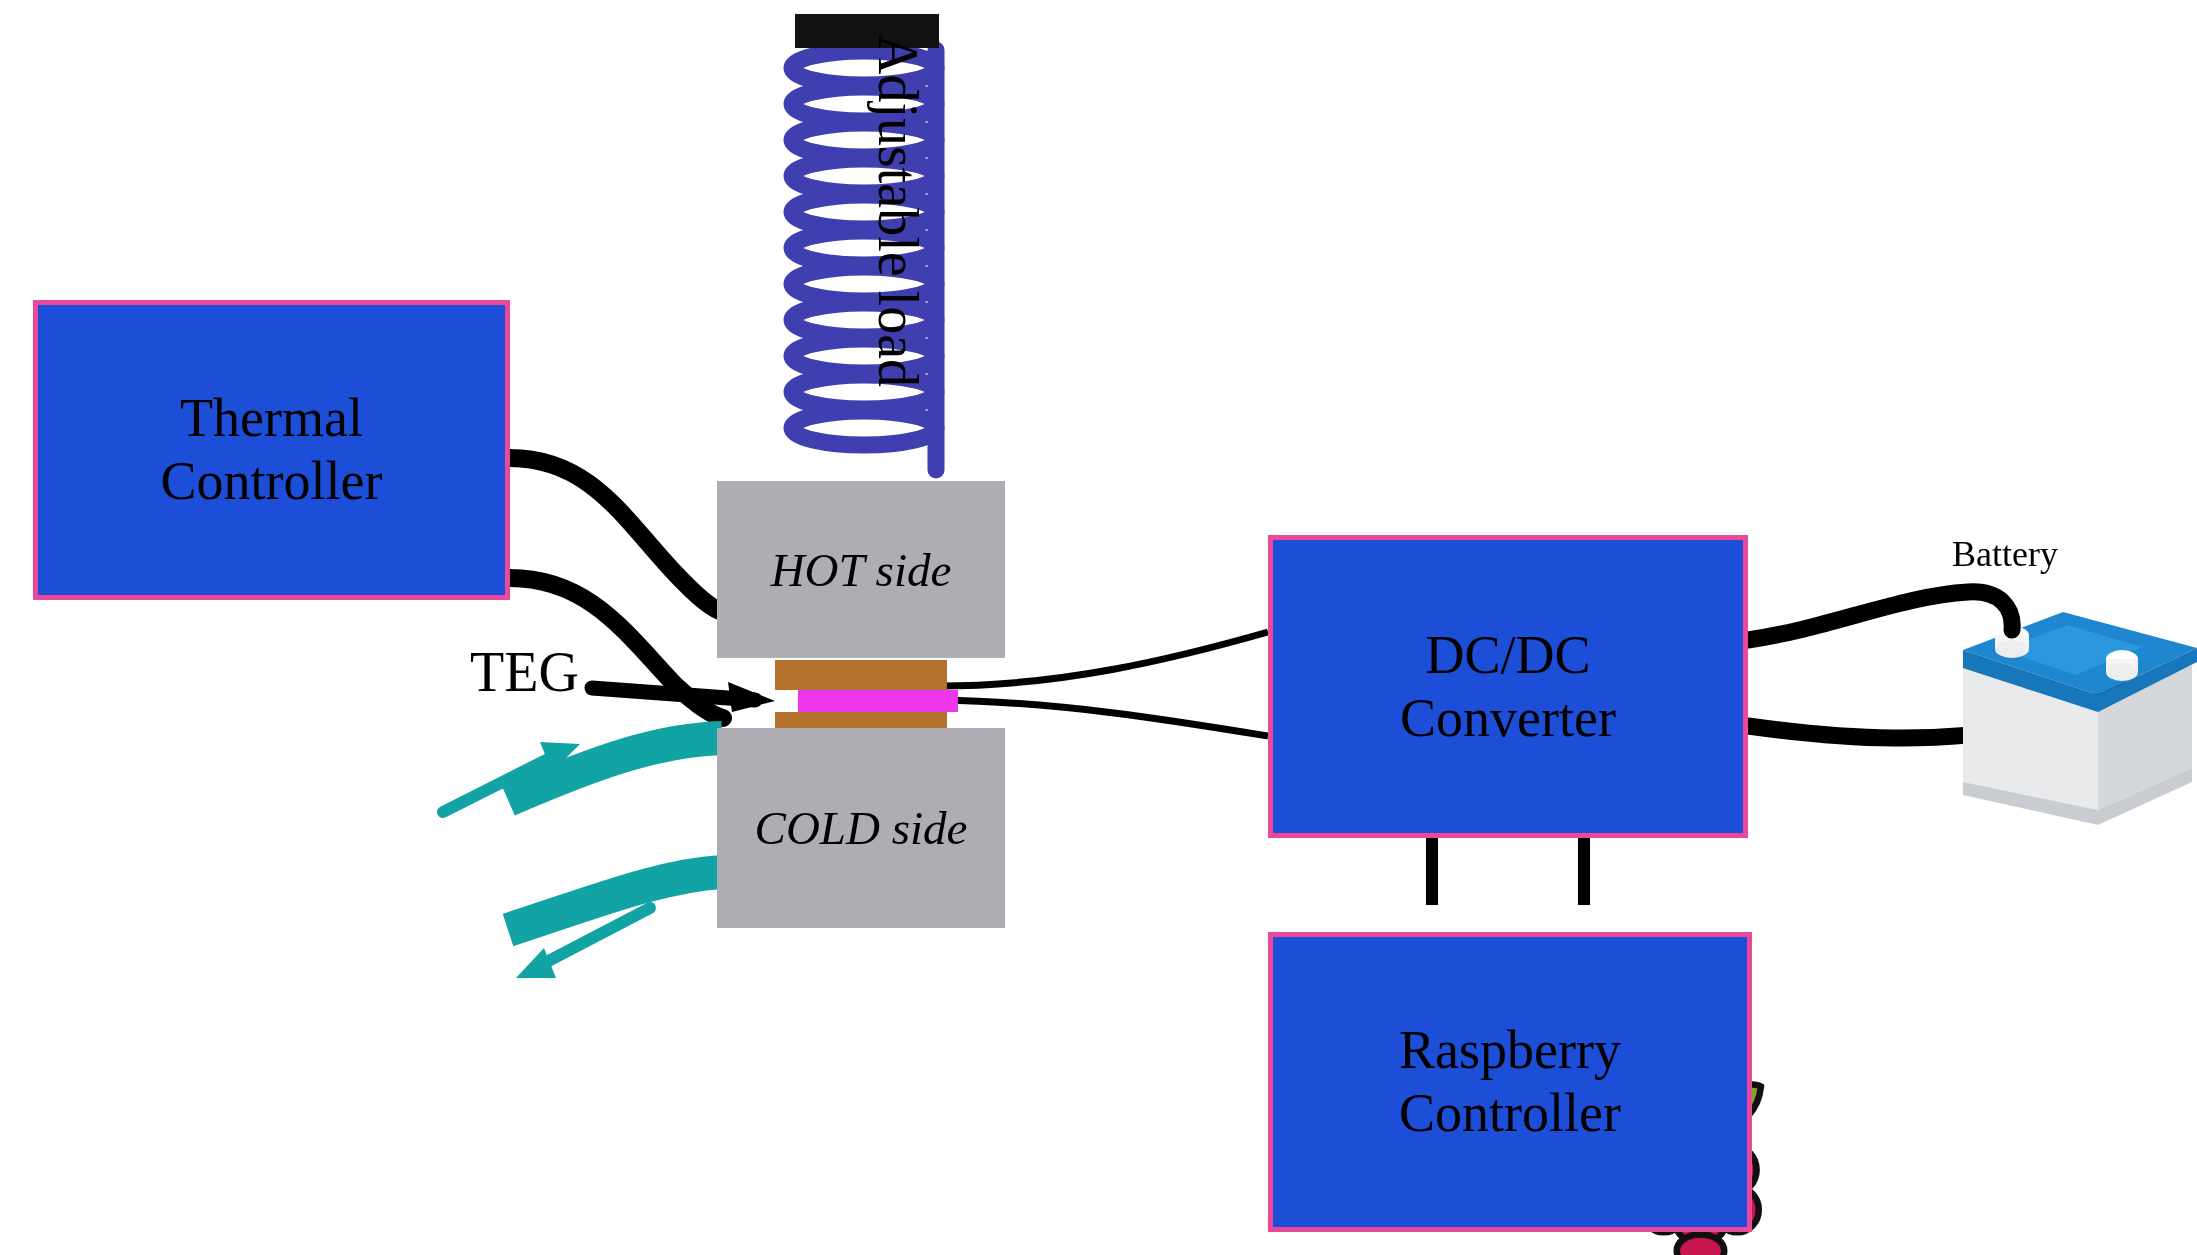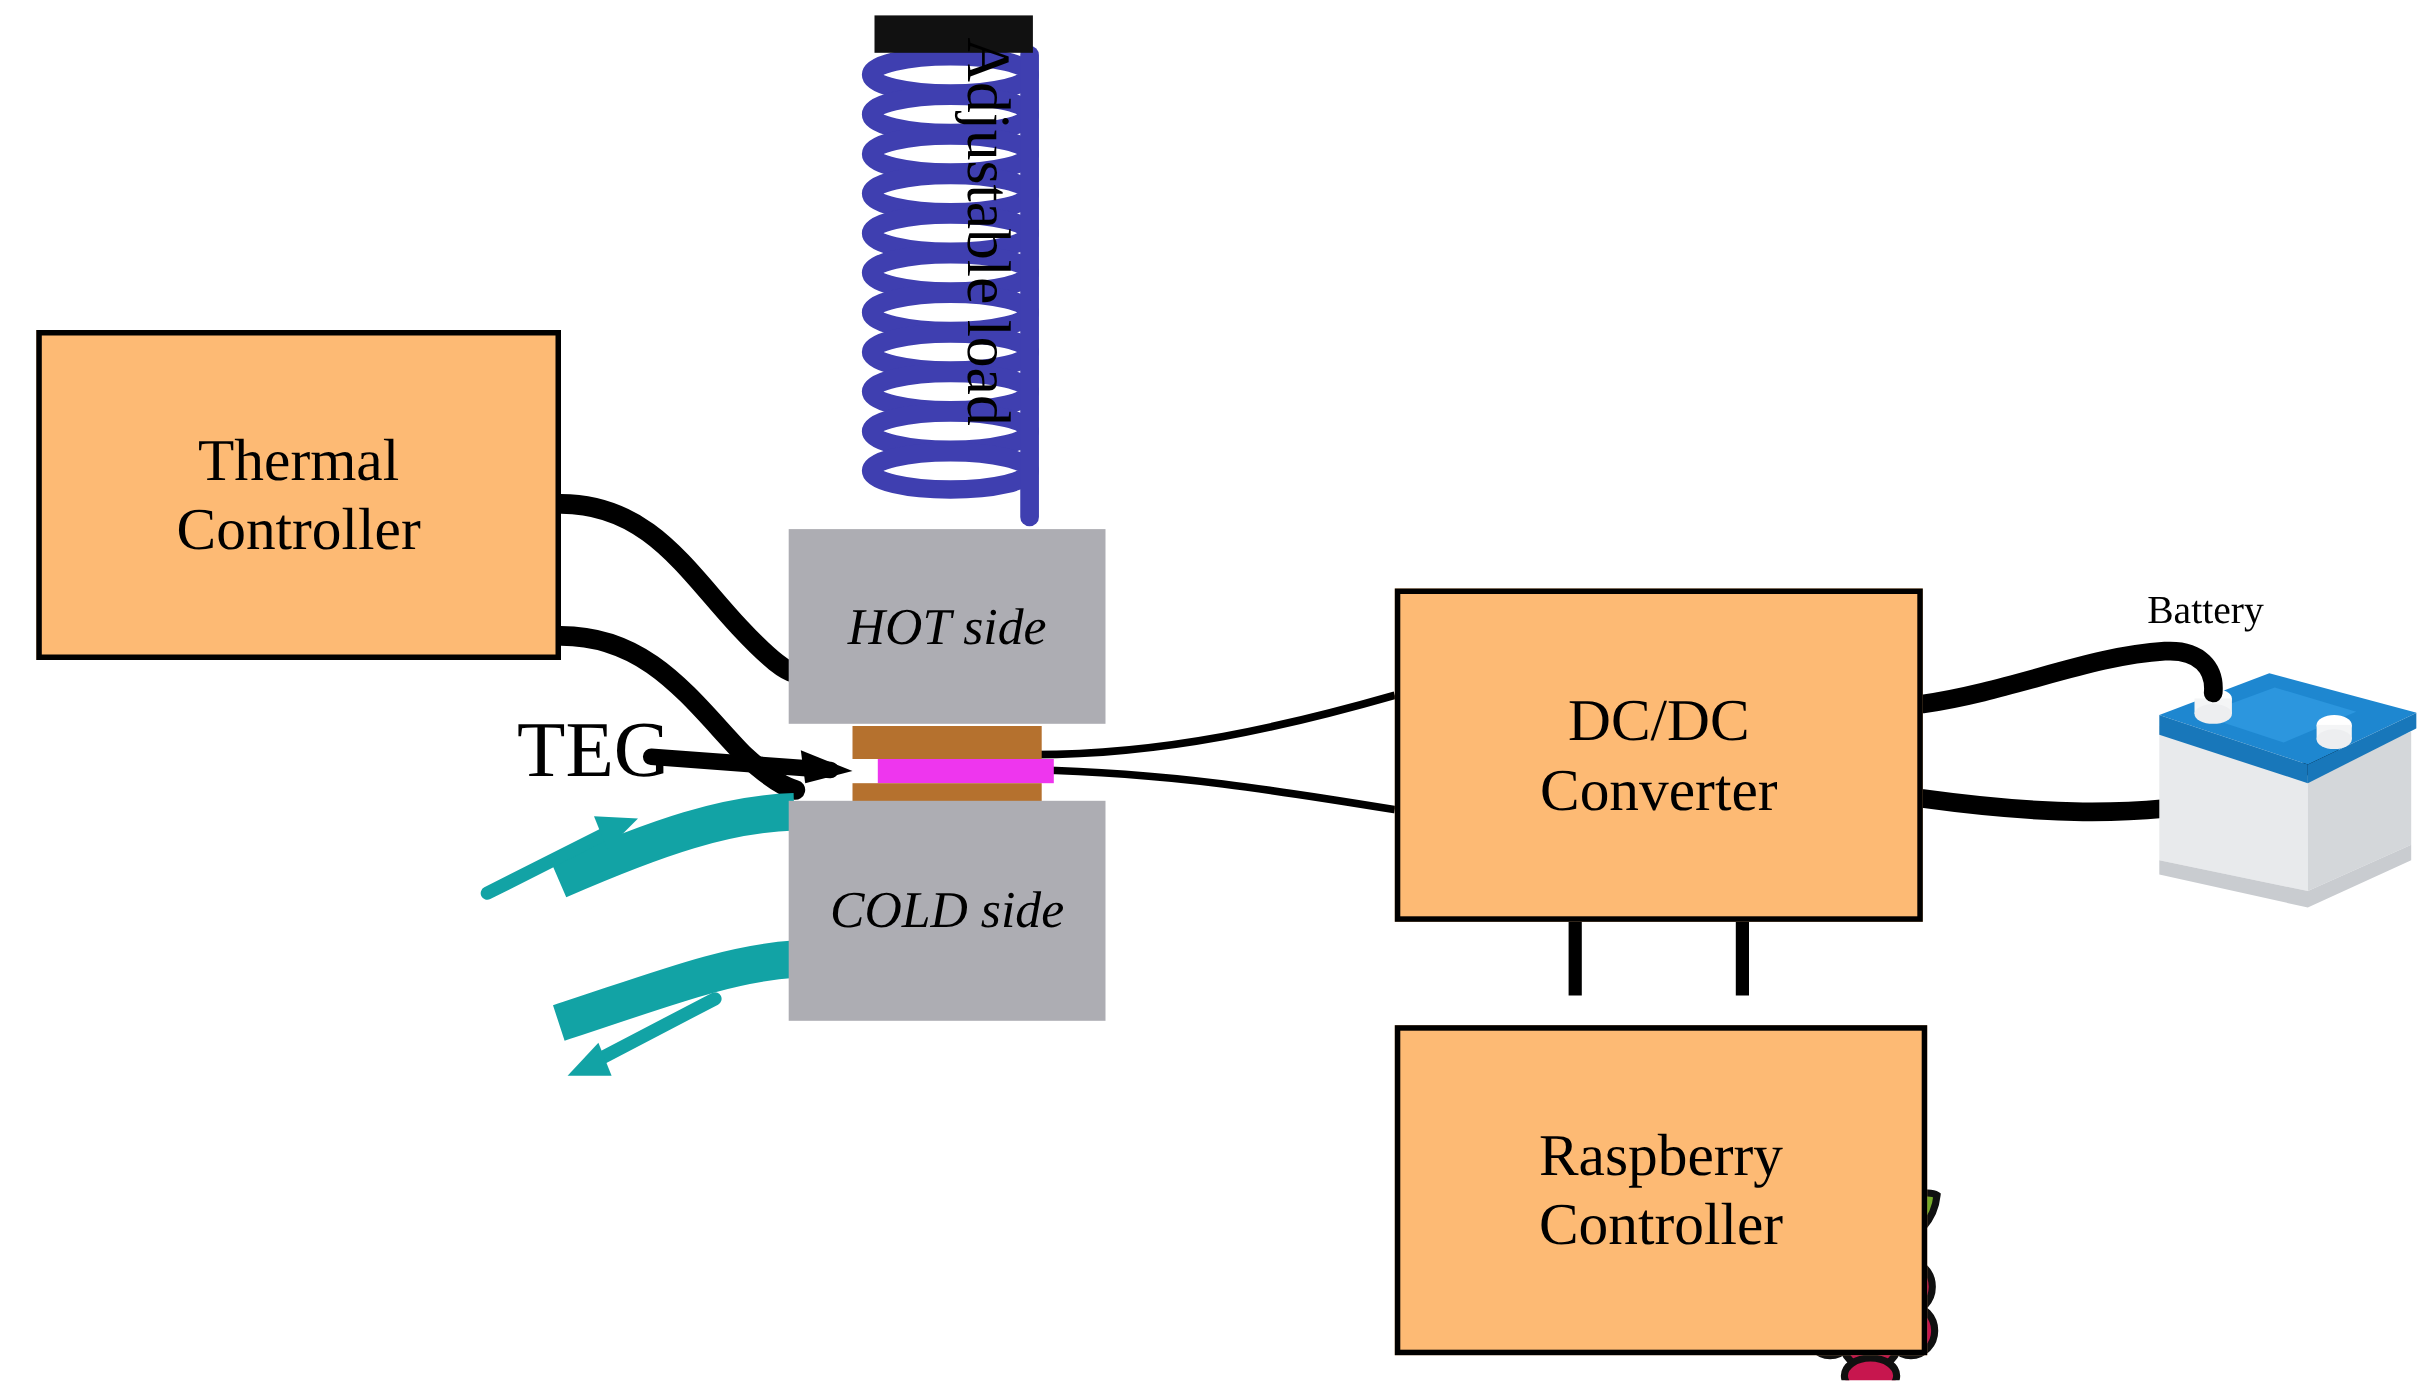--- a/index.html
+++ b/index.html
@@ -20,22 +20,22 @@
   }
   #stage svg.layer {
     position: absolute;
     left: 0;
     top: 0;
     width: 2197px;
     height: 1255px;
   }
   .box {
     position: absolute;
-    background: #fdba74;
-    border: 5px solid #000000;
+    background: #1d4ed8;
+    border: 5px solid #ec4899;
     box-sizing: border-box;
     display: flex;
     flex-direction: column;
     align-items: center;
     justify-content: center;
     text-align: right;
     line-height: 1.16;
     color: #000000;
   }
   .blk {
@@ -56,21 +56,21 @@
   .teg-layer { position: absolute; }
   #thermal-controller { left: 33px; top: 300px; width: 477px; height: 300px; font-size: 54px; }
   #dcdc-converter    { left: 1268px; top: 535px; width: 480px; height: 303px; font-size: 54px; }
   #raspberry-controller { left: 1268px; top: 905px; width: 484px; height: 300px; font-size: 54px; margin-top: 27px; }
   #hot-block  { left: 717px; top: 481px; width: 288px; height: 177px; font-size: 47px; }
   #cold-block { left: 717px; top: 728px; width: 288px; height: 200px; font-size: 47px; }
   #teg-plate-top    { left: 775px; top: 660px; width: 172px; height: 30px; background:#B5712E; }
   #teg-mid-layer    { left: 798px; top: 690px; width: 160px; height: 22px; background:#EE36EE; }
   #teg-plate-bottom { left: 775px; top: 712px; width: 172px; height: 32px; background:#B5712E; }
   #spring-cap { position:absolute; left: 795px; top: 14px; width: 144px; height: 34px; background:#111111; }
-  #label-teg { left: 470px; top: 640px; font-size: 72px; font-family: Liberation Serif, serif; }
+  #label-teg { left: 470px; top: 640px; font-size: 56px; font-family: Liberation Serif, serif; }
   #label-water-chiller { left: 178px; top: 845px; font-size: 56px; }
   #label-battery { left: 1952px; top: 533px; font-size: 36px; }
   #label-adjustable-load {
     left: 930px; top: 34px; font-size: 56px;
     transform: rotate(90deg); transform-origin: left top;
   }
 </style>
 </head>
 <body>
 

